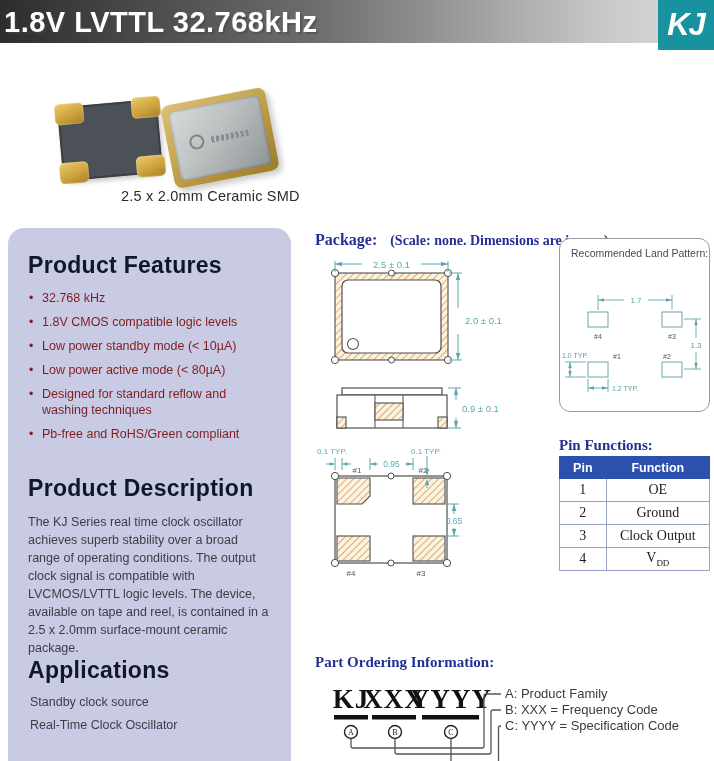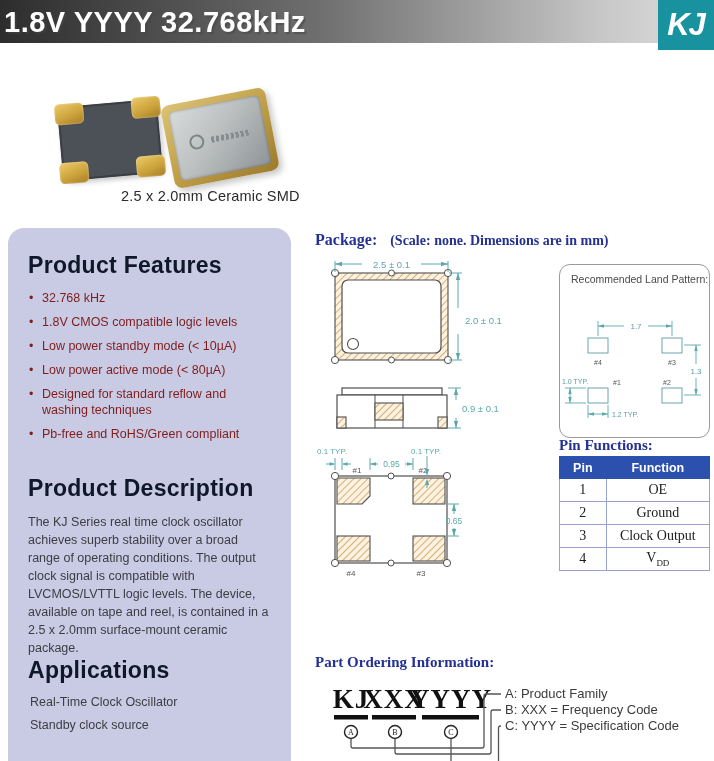--- a/index.html
+++ b/index.html
@@ -74,21 +74,21 @@
   
   .blue-title{font-family:"Liberation Serif",serif;font-weight:bold;color:var(--title-blue);}
   .pkg-title-row{position:absolute;left:315px;top:231px;display:flex;align-items:baseline;gap:5px;}
   .pkg-title-main{font-size:16px;}
   .pkg-title-note{font-size:14px;margin-left:8px;}
   .pin-title{position:absolute;left:559px;top:437px;font-size:15px;}
   .order-title{position:absolute;left:315px;top:654px;font-size:15px;}
   
   .pkg-svg{position:absolute;left:315px;top:248px;}
   .land-box{
-    position:absolute;left:559px;top:264px;width:151px;height:174px;
+    position:absolute;left:559px;top:238px;width:151px;height:174px;
     border:1px solid #9a9a9a;border-radius:11px;background:#fff;
   }
   .land-title{position:absolute;left:11px;top:8px;font-size:10.5px;color:#4a4a4a;}
   .land-svg{position:absolute;left:0;top:0;}
   .outline{stroke:var(--ink);stroke-width:1.2;fill:#fff;}
   .hatched{stroke:var(--ink);stroke-width:1.1;fill:url(#hatch);}
   .notch{fill:#fff;stroke:var(--ink);stroke-width:1;}
   .dimline{stroke:var(--dim-teal);stroke-width:1;fill:none;}
   .dimarrow{fill:var(--dim-teal);stroke:none;}
   .dimtext{fill:var(--dim-teal);font-family:"Liberation Sans",sans-serif;}
@@ -118,21 +118,21 @@
   .circle-letter{font-family:"Liberation Serif",serif;font-size:8px;fill:#222;}
   .connector{stroke:#555;stroke-width:1.3;fill:none;}
   .legend-text{font-family:"Liberation Sans",sans-serif;font-size:13px;fill:#3b3b3b;}
 </style>
 </head>
 <body>
 
 <div class="page">
 
   <div class="header-bar">
-    <div class="header-title">1.8V YYYY 32.768kHz</div>
+    <div class="header-title">1.8V LVTTL 32.768kHz</div>
   </div>
   <div class="logo-box">
     <span class="logo-text">KJ</span>
   </div>
 
   <div class="chip-bottom">
     <div class="pad tl"></div>
     <div class="pad tr"></div>
     <div class="pad bl"></div>
     <div class="pad br"></div>
@@ -154,22 +154,22 @@
       <li>Low power active mode (&lt; 80µA)</li>
       <li>Designed for standard reflow and washing techniques</li>
       <li>Pb-free and RoHS/Green compliant</li>
     </ul>
     <div class="desc-block">
       <div class="side-title">Product Description</div>
       <p class="desc-text">The KJ Series real time clock oscillator achieves superb stability over a broad range of operating conditions. The output clock signal is compatible with LVCMOS/LVTTL logic levels.  The device, available on tape and reel, is contained in a 2.5 x 2.0mm surface-mount ceramic package.</p>
     </div>
     <div class="apps-block">
       <div class="side-title">Applications</div>
+      <div class="app-line">Standby clock source</div>
       <div class="app-line">Real-Time Clock Oscillator</div>
-      <div class="app-line">Standby clock source</div>
     </div>
   </div>
 
   <div class="pkg-title-row">
     <span class="blue-title pkg-title-main">Package:</span>
     <span class="blue-title pkg-title-note">(Scale: none. Dimensions are in mm)</span>
   </div>
 
   <svg class="pkg-svg" width="250" height="345" viewBox="0 0 250 345">
     <defs>

